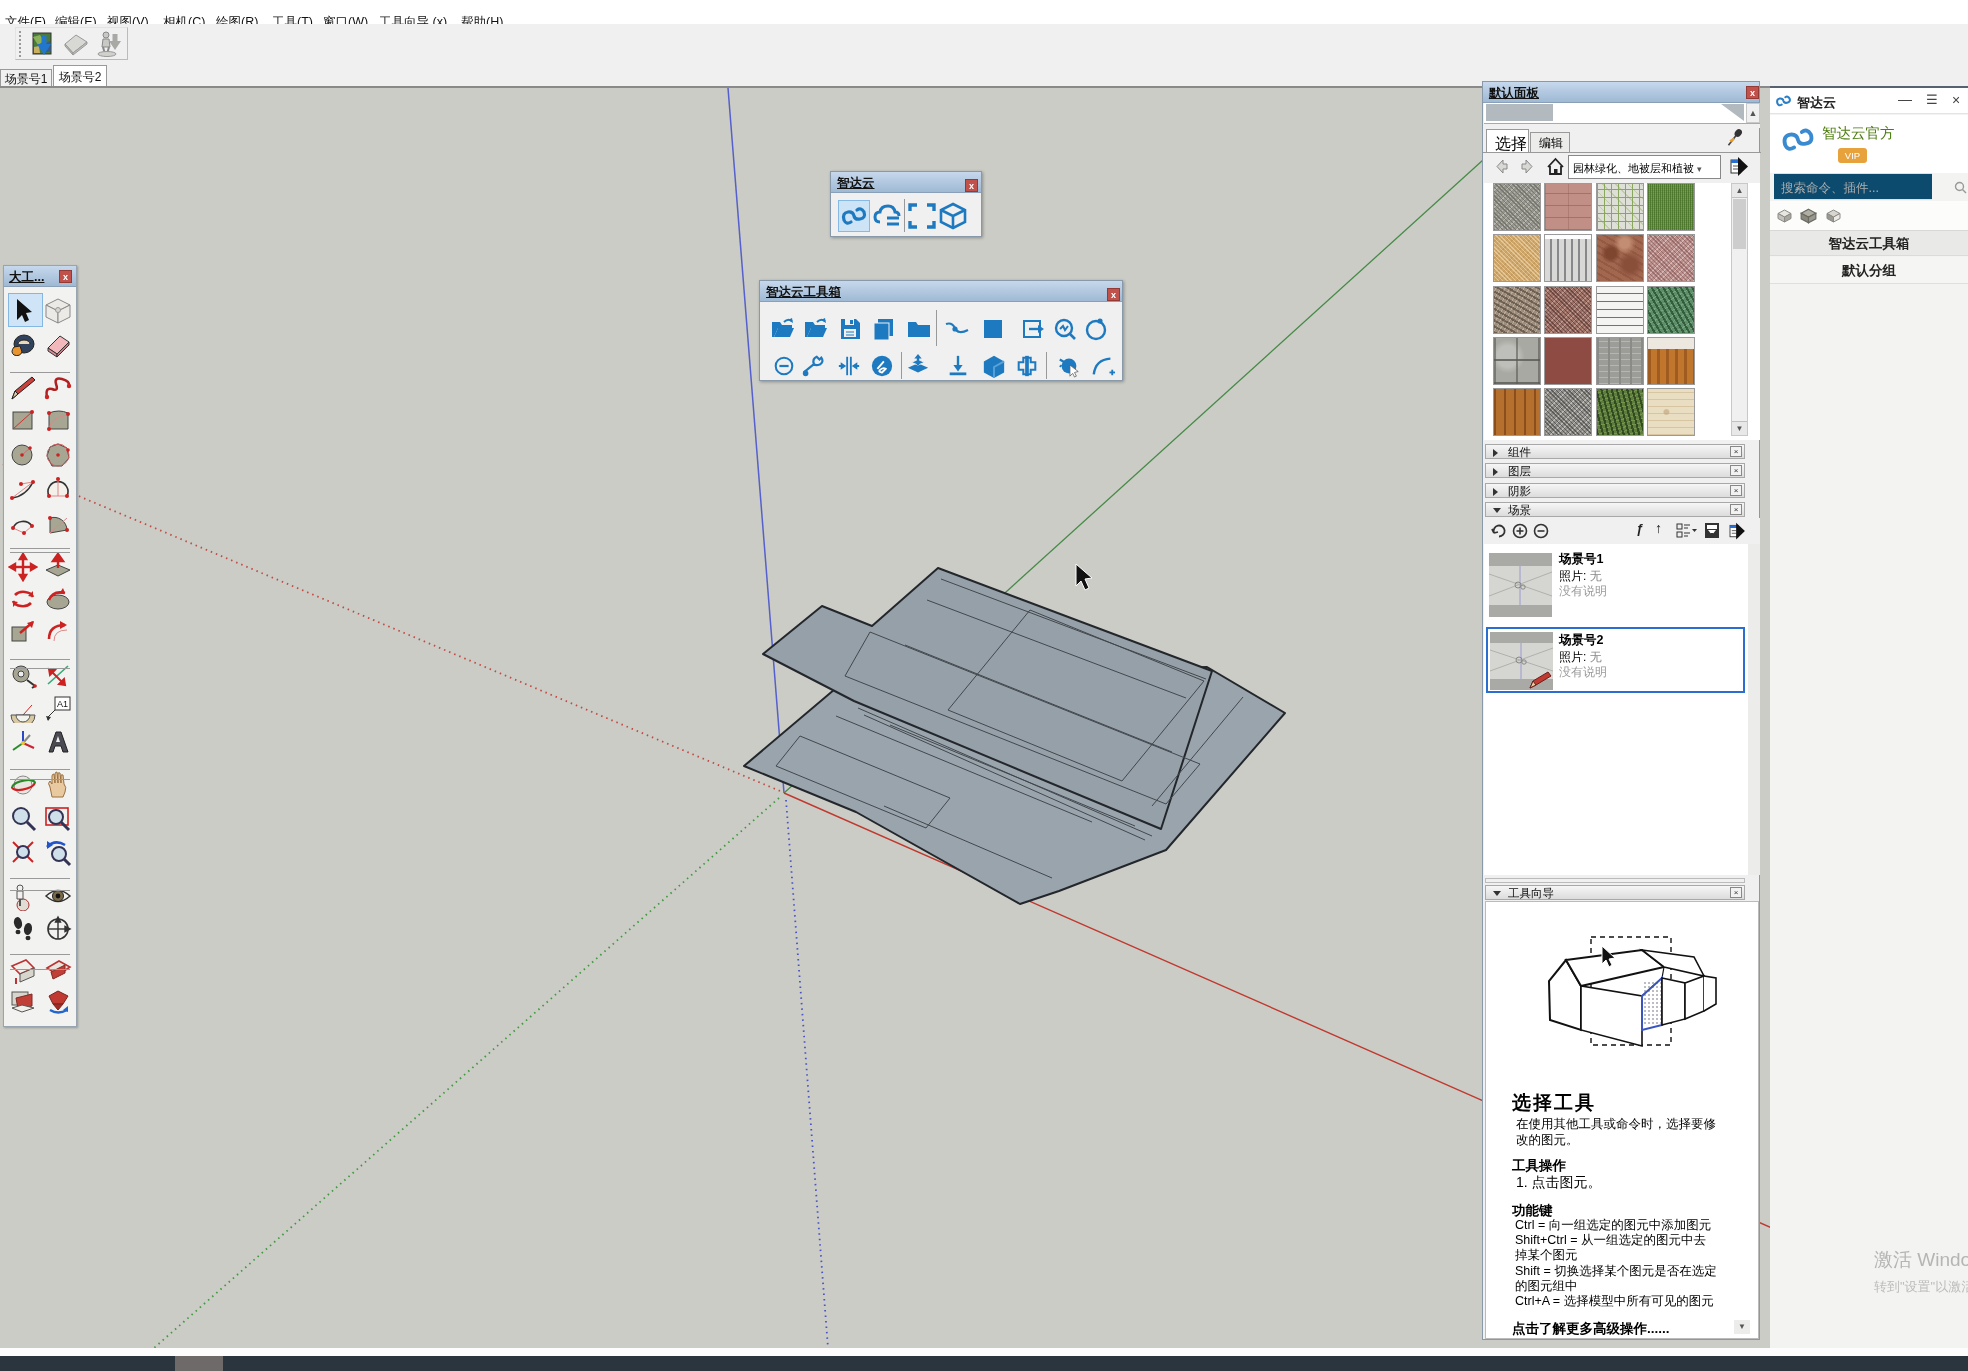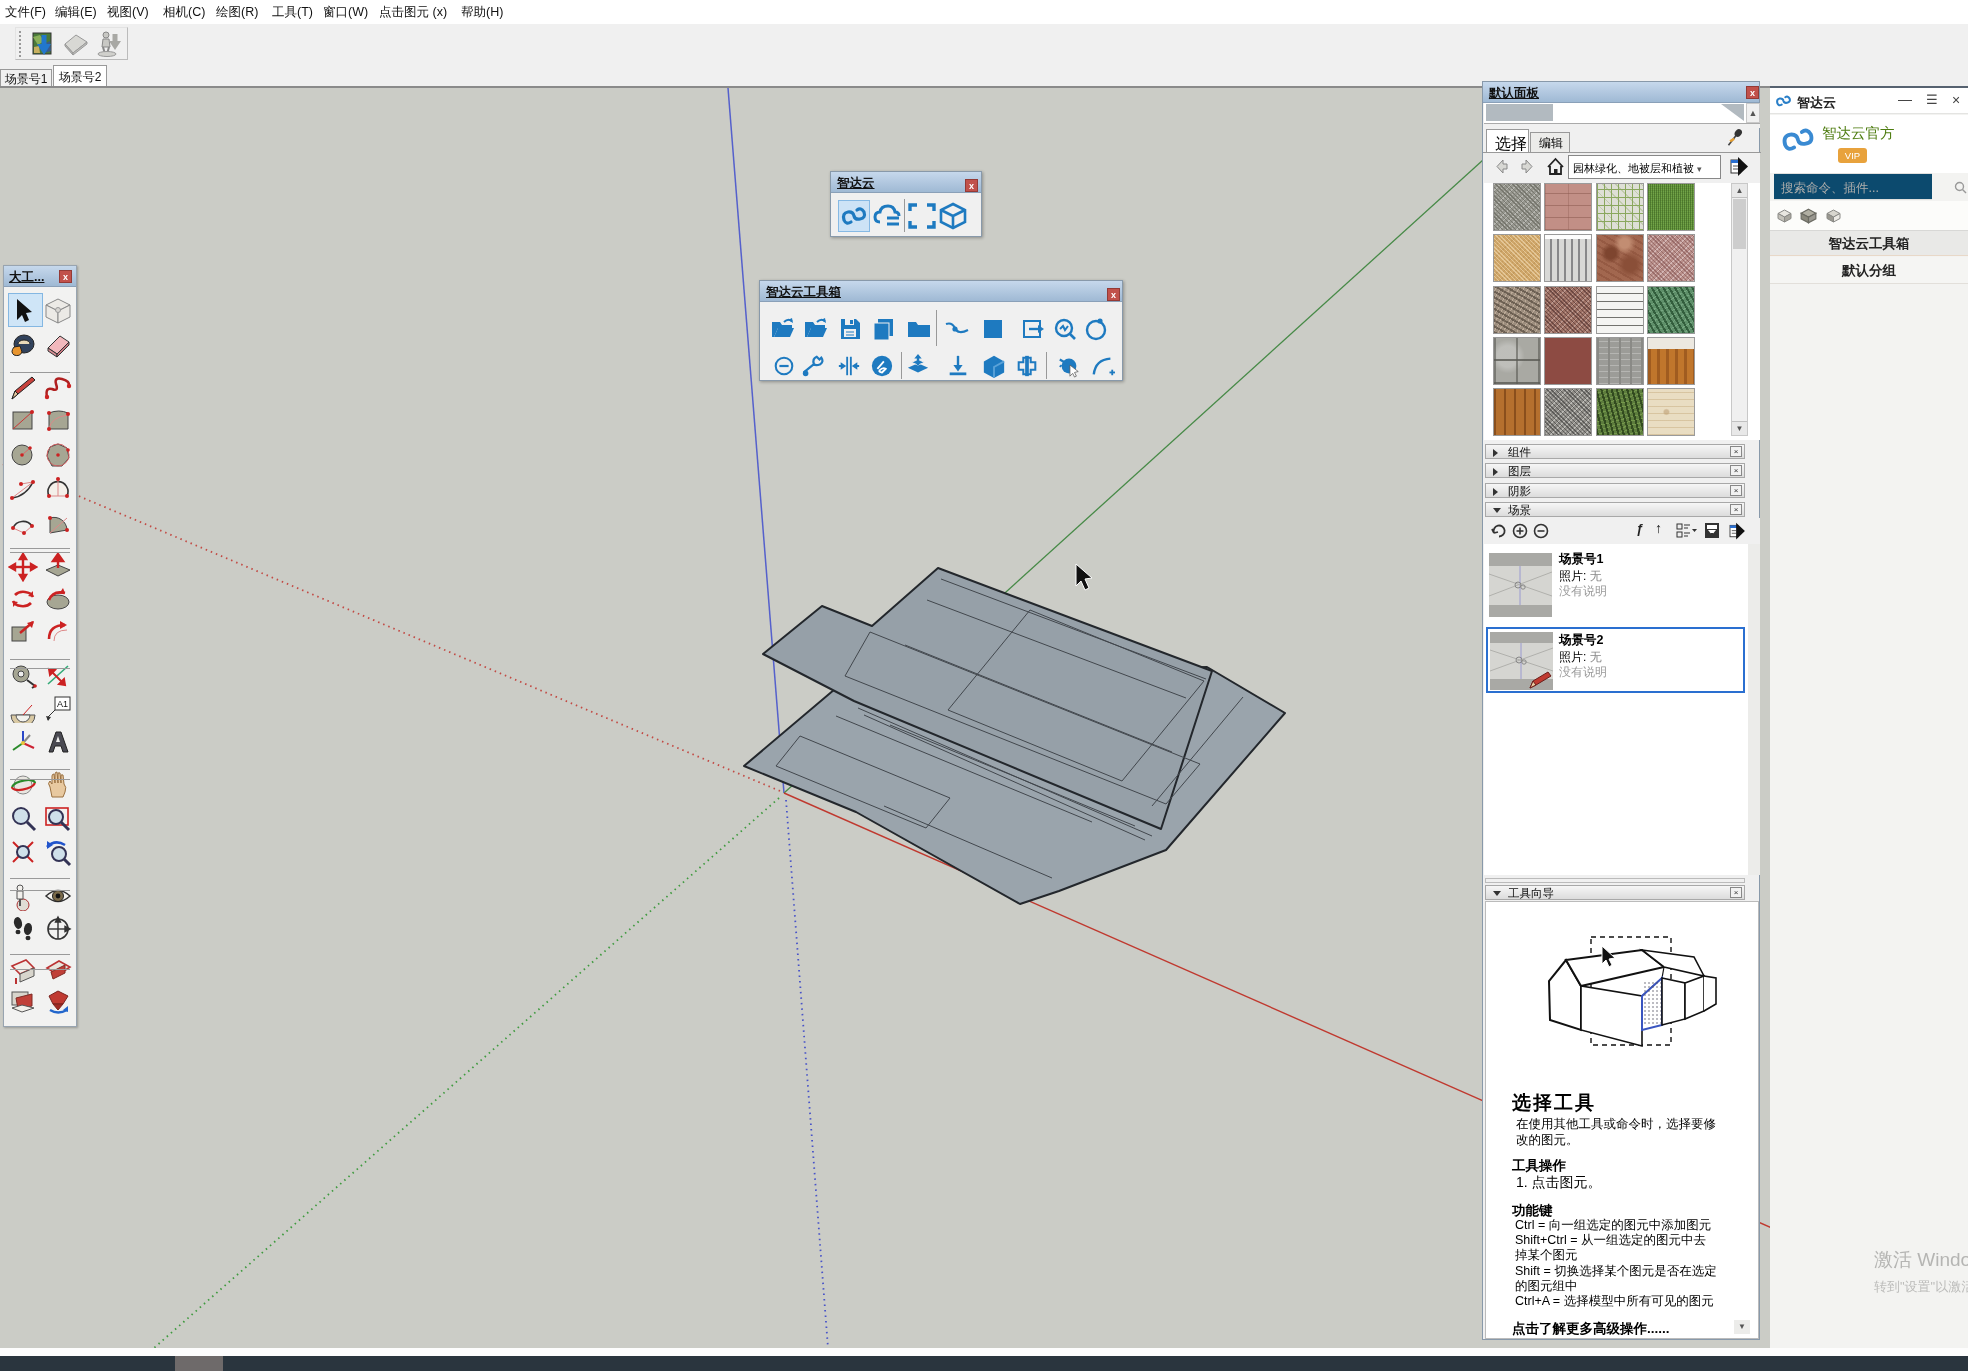--- a/index.html
+++ b/index.html
@@ -1,21 +1,21 @@
 <!DOCTYPE html>
 <html><head>
 <meta charset="utf-8">
 <style>
 * { margin:0; padding:0; box-sizing:border-box; }
 html,body { width:1968px; height:1371px; overflow:hidden; font-family:"Liberation Sans",sans-serif; }
 body { position:relative; background:#f0f0f0; }
 .abs { position:absolute; }
 
 #menubar { left:0; top:0; width:1968px; height:24px; background:#ffffff; font-size:12.5px; color:#111; }
-#menubar span { display:inline-block; margin:0; padding:4px 0 0 0; position:absolute; top:0; }
+#menubar span { display:inline-block; margin:0; padding:14px 0 0 0; position:absolute; top:0; }
 #toolrow { left:0; top:24px; width:1968px; height:38px; background:#f0f0f0; }
 #toolgroup { left:15px; top:3px; width:113px; height:33px; background:#f0f0f0; border:1px solid #e3e3e3; border-right-color:#bbb; border-bottom-color:#bbb; }
 #tabrow { left:0; top:62px; width:1968px; height:24px; background:#f0f0f0; font-size:12px; }
 .tab { position:absolute; top:7px; height:17px; border:1px solid #999; border-bottom:none; background:#f0f0f0; text-align:center; padding-top:1px; color:#111; }
 .tab.active { top:3px; height:21px; background:#fff; padding-top:3px; }
 #tabsep { left:0; top:86px; width:1968px; height:2px; background:#8a8a8a; }
 
 #canvas { left:0; top:88px; width:1772px; height:1260px; background:#cbccc6; }
 
 .ptitle { position:absolute; left:0; top:0; right:0; height:21px;
@@ -58,21 +58,21 @@
 <body>
 
 <div id="menubar" class="abs">
 <span style="left:5px">文件(F)</span>
     <span style="left:55px">编辑(E)</span>
     <span style="left:107px">视图(V)</span>
     <span style="left:163px">相机(C)</span>
     <span style="left:216px">绘图(R)</span>
     <span style="left:272px">工具(T)</span>
     <span style="left:323px">窗口(W)</span>
-    <span style="left:379px">点击图元 (x)</span>
+    <span style="left:379px">工具向导 (x)</span>
     <span style="left:461px">帮助(H)</span>
 </div>
 <div id="toolrow" class="abs">
     <div id="toolgroup" class="abs">
   <div class="abs" style="left:3px;top:3px;width:2px;height:26px;background-image:repeating-linear-gradient(0deg,#999 0 2px,transparent 2px 4px)"></div>
   <svg class="abs" style="left:14px;top:3px" width="26" height="26" viewBox="0 0 26 26">
     <rect x="3" y="2" width="18" height="21" fill="#4a7a3a" stroke="#333"></rect>
     <path d="M3 6 L10 4 L14 10 L8 14 Z" fill="#8ab05a"></path>
         <path d="M12 14 L20 10 L21 20 L14 22 Z" fill="#3a5a8a"></path>
     <path d="M4 16 L9 15 L10 22 L4 22 Z" fill="#c8b060"></path>

